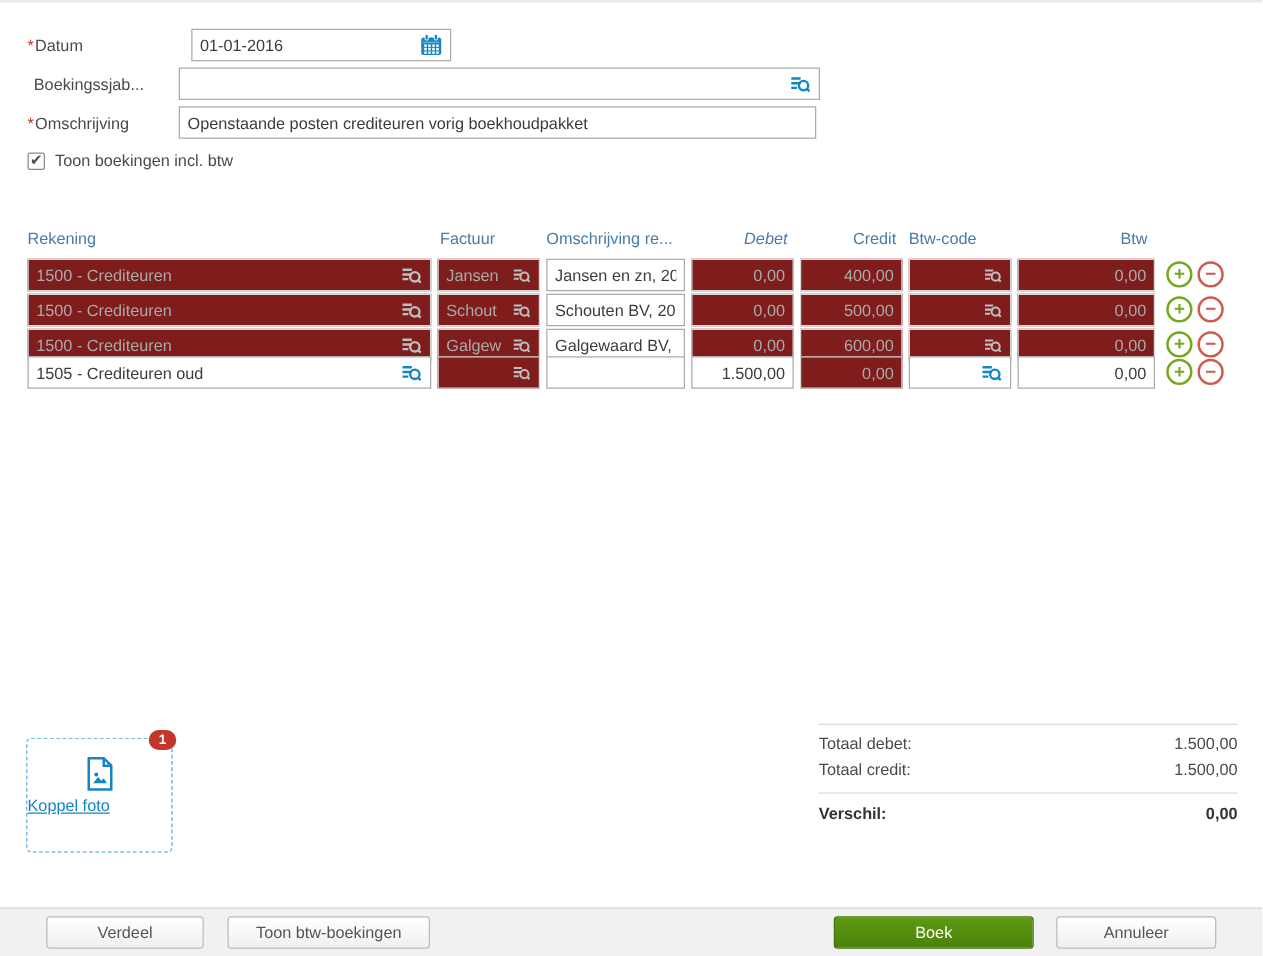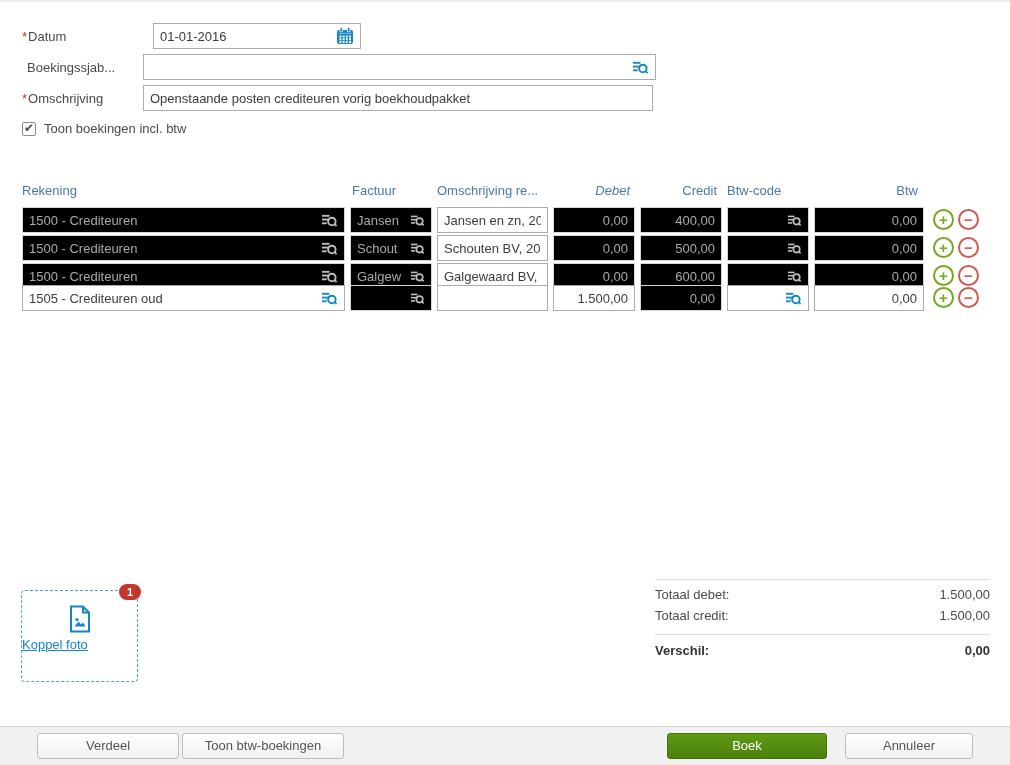--- a/index.html
+++ b/index.html
@@ -6,21 +6,21 @@
   html,body { width:1010px; height:765px; background:#fff; font-family:"Liberation Sans","DejaVu Sans",sans-serif; font-size:13px; color:#4a4a4a; overflow:hidden; }
   .page { position:relative; width:1010px; height:765px; border-top:2px solid #e9e9e9; }
 
   
   .lbl { position:absolute; left:22px; white-space:nowrap; }
   .req { color:#c0392b; margin-right:1px; }
   .lbl .txt { color:#4a4a4a; }
   .field { position:absolute; height:26px; background:#fff; border:1px solid #ababab; display:flex; align-items:center; padding:0 6px; overflow:hidden; }
   .field .ftext { white-space:nowrap; overflow:hidden; flex:1; color:#3c3c3c; }
   .field .ficon { flex:0 0 auto; margin-left:4px; display:flex; align-items:center; }
-  .field.disabled { background:#000000; border-color:#d6d6d6; }
+  .field.disabled { background:#7f1d1d; border-color:#d6d6d6; }
   .field.disabled .ftext { color:#a9a9a9; }
   .num .ftext { text-align:right; }
 
   
   .checkrow { position:absolute; left:22px; top:119px; display:flex; align-items:center; cursor:default; }
   .cbox { width:14px; height:14px; border:1px solid #8a8a8a; border-radius:2px; background:#fdfdfd; position:relative; margin-right:8px; }
   .cbox.checked:after { content:"\2714"; position:absolute; left:1px; top:-2px; font-size:12px; color:#4a4a4a; }
 
   
   .thead span { position:absolute; top:181px; color:#4a7aa5; }
@@ -51,21 +51,21 @@
   .totals { position:absolute; left:655px; top:577px; width:335px; }
   .totals .tline { border-top:1px solid #dcdcdc; }
   .trow2 { display:flex; justify-content:space-between; padding:3px 0; }
   .trow2 .tv { text-align:right; }
   .verschil { font-weight:bold; color:#333; padding-top:8px; }
   .totals-gap { height:8px; }
 
   
   .footer { position:absolute; left:0; bottom:0; width:1010px; height:39px; background:#f1f1f1; border-top:1px solid #d8d8d8; }
   .btn { position:absolute; top:6px; height:26px; border:1px solid #bdbdbd; border-radius:3px; background:linear-gradient(#ffffff,#f0f0f0); color:#555; font-size:13px; text-align:center; line-height:24px; cursor:pointer; }
-  .btn-verdeel { left:37px;  width:142px; }
+  .btn-verdeel { left:37px;  width:126px; }
   .btn-toonbtw { left:182px; width:162px; }
   .btn-boek    { left:667px; width:160px; background:linear-gradient(#5d9a12,#4c810c); border-color:#447309; color:#fff; }
   .btn-annuleer{ left:845px; width:128px; }
 
   svg { display:block; }
 </style>
 </head>
 <body>
 
 <svg width="0" height="0" style="position:absolute">

